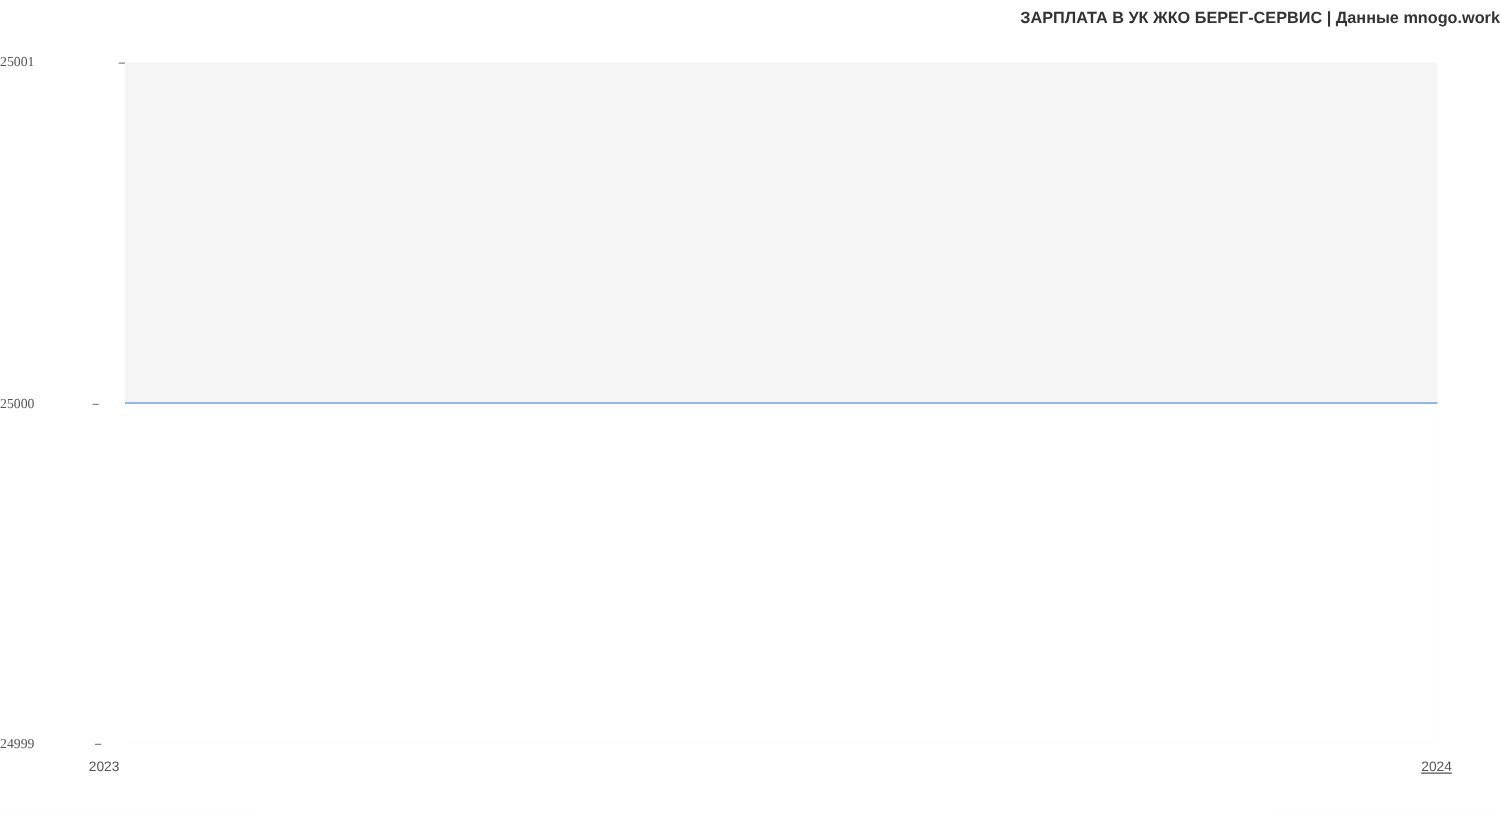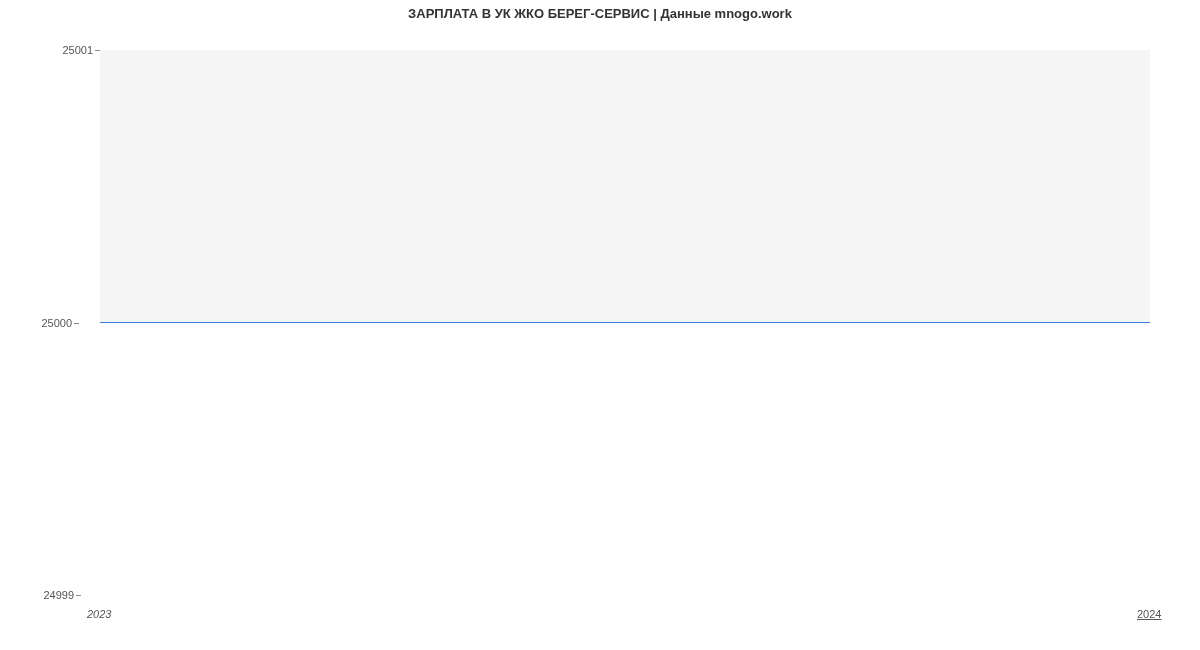--- a/index.html
+++ b/index.html
@@ -2,21 +2,21 @@
 <html><head>
   <meta charset="utf-8">
   <style>
     * { box-sizing: border-box; margin: 0; padding: 0; }
     html, body { width: 1200px; height: 650px; background: #ffffff; font-family: Arial, Helvetica, sans-serif; }
     .chart-title {
       position: absolute;
       top: 6px;
       left: 0;
       width: 100%;
-      text-align: center;
+      text-align: right;
       font-size: 13px;
       color: #333;
       font-weight: bold;
     }
     .plot-area {
       position: absolute;
       left: 100px;
       top: 50px;
       width: 1050px;
       height: 545px;
@@ -27,21 +27,22 @@
       left: 0;
       width: 100%;
       height: 1px;
       background: #3b7dd8;
       top: 272px;
     }
     .y-tick {
       position: absolute;
       font-size: 11px;
       color: #555;
-      text-align: right;
+      text-align: left;
+      font-family: Liberation Serif, serif;
     }
     .y-tick .tick-mark {
       position: absolute;
       right: -7px;
       top: 50%;
       width: 5px;
       height: 1px;
       background: #888;
     }
     .x-tick {
@@ -74,14 +75,14 @@
 </div>
 <div class="y-tick" style="left:0; width:72px; top:317px;">
   <span>25000</span>
   <span class="tick-mark"></span>
 </div>
 <div class="y-tick" style="left:0; width:74px; top:589px;">
   <span>24999</span>
   <span class="tick-mark"></span>
 </div>
 
-<div class="x-tick" style="left:87px; top:608px;font-style:italic;">2023</div>
+<div class="x-tick" style="left:71px; top:608px;">2023</div>
 <div class="x-tick" style="left:1137px; top:608px;text-decoration:underline;">2024</div>
 
 </body></html>

